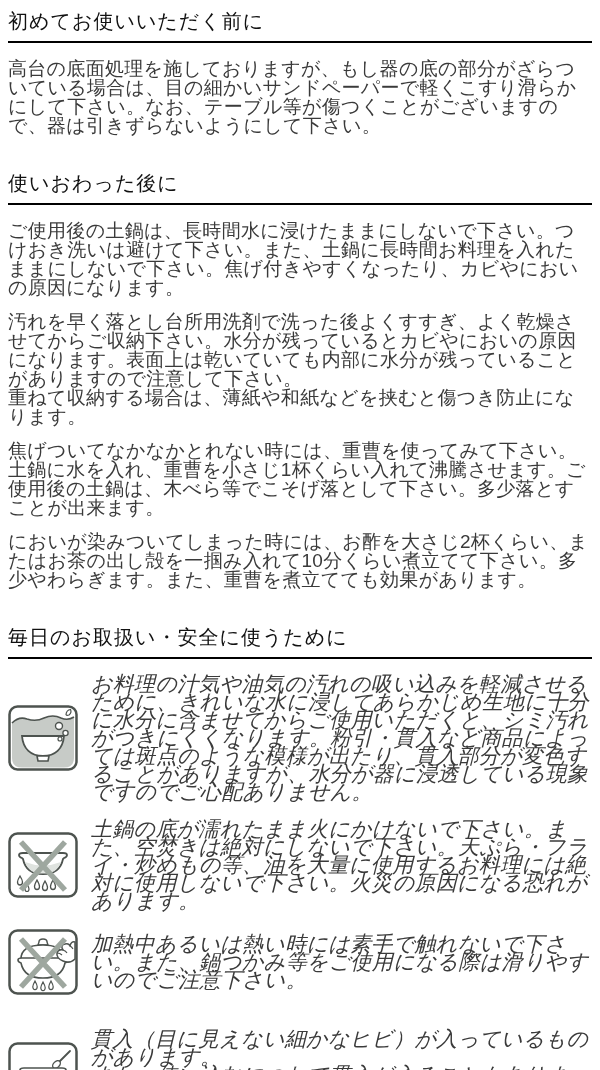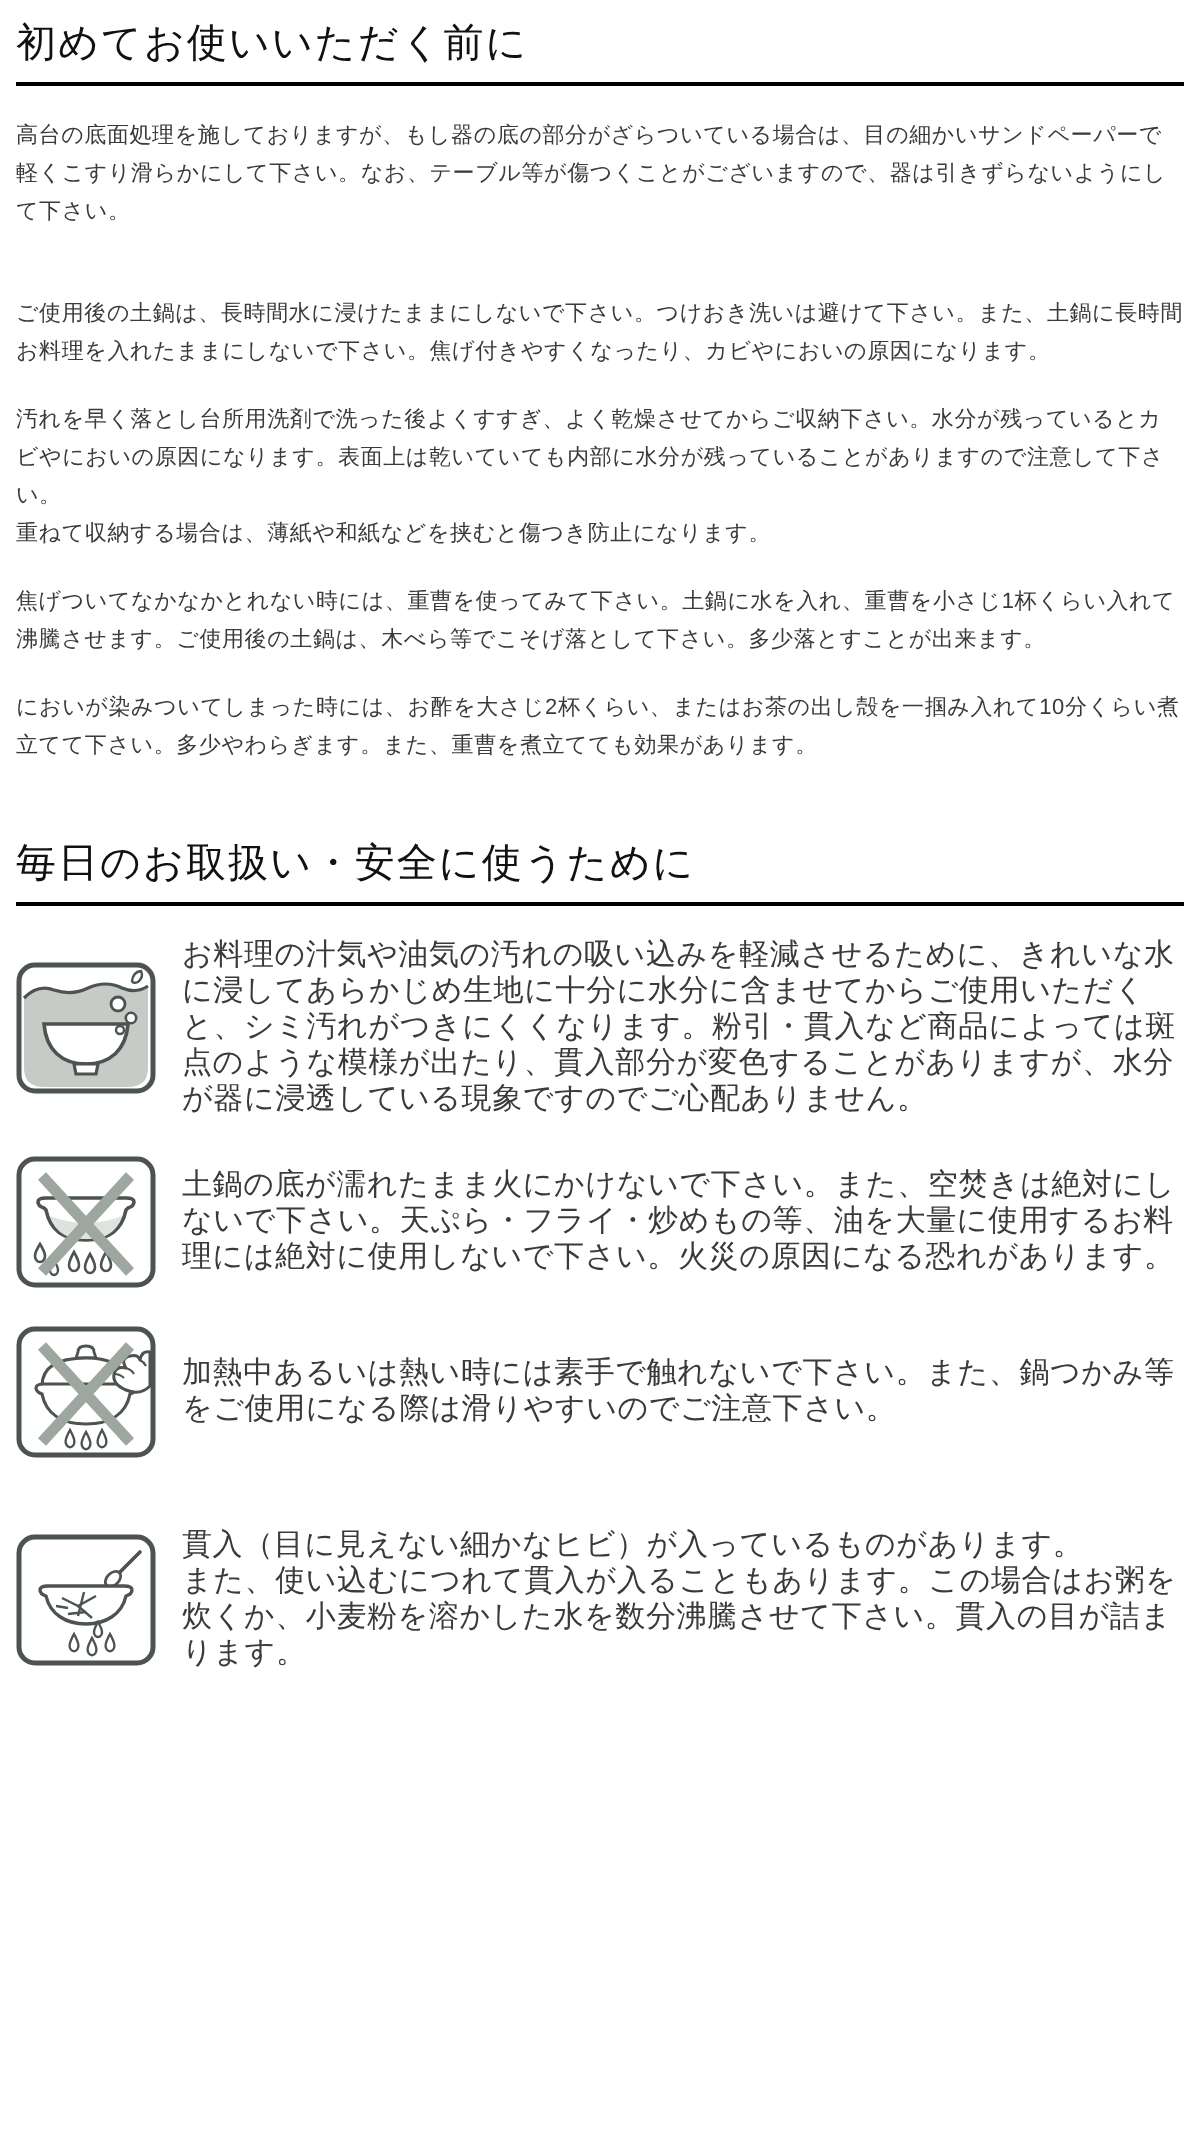--- a/index.html
+++ b/index.html
@@ -15,58 +15,60 @@
   .section-header {
     font-size: 20px;
     font-weight: 500;
     color: #111111;
     letter-spacing: 1px;
     padding: 3px 0 6px 0;
     border-bottom: 2px solid #000000;
     margin: 0 0 16px 0;
   }
   .body-text {
-    font-size: 11px;
+    font-size: 19px;
     line-height: 19px;
     letter-spacing: 0.3px;
     margin: 0 0 15px 0;
     white-space: pre-line;
   }
   .body-text:last-child { margin-bottom: 0; }
   .care-item {
     display: flex;
     align-items: center;
     margin-bottom: 19px;
   }
   .care-item:last-child { margin-bottom: 0; margin-top: 35px; }
   .care-icon {
     width: 70px;
     height: 66px;
     flex: 0 0 70px;
     margin-right: 13px;
   }
   .care-text {
-    font-size: 15px;
+    font-size: 21px;
     line-height: 18px;
     letter-spacing: 0.3px;
     margin: 0;
     white-space: pre-line;
+    font-style: italic;
   }
 </style>
 </head>
 <body>
 
 <div class="page">
 
   <div class="section">
     <h2 class="section-header">初めてお使いいただく前に</h2>
     <p class="body-text">高台の底面処理を施しておりますが、もし器の底の部分がざらついている場合は、目の細かいサンドペーパーで軽くこすり滑らかにして下さい。なお、テーブル等が傷つくことがございますので、器は引きずらないようにして下さい。</p>
   </div>
 
   <div class="section">
+    <h2 class="section-header">使いおわった後に</h2>
     <p class="body-text">ご使用後の土鍋は、長時間水に浸けたままにしないで下さい。つけおき洗いは避けて下さい。また、土鍋に長時間お料理を入れたままにしないで下さい。焦げ付きやすくなったり、カビやにおいの原因になります。</p>
     <p class="body-text">汚れを早く落とし台所用洗剤で洗った後よくすすぎ、よく乾燥させてからご収納下さい。水分が残っているとカビやにおいの原因になります。表面上は乾いていても内部に水分が残っていることがありますので注意して下さい。
 重ねて収納する場合は、薄紙や和紙などを挟むと傷つき防止になります。</p>
     <p class="body-text">焦げついてなかなかとれない時には、重曹を使ってみて下さい。土鍋に水を入れ、重曹を小さじ1杯くらい入れて沸騰させます。ご使用後の土鍋は、木べら等でこそげ落として下さい。多少落とすことが出来ます。</p>
     <p class="body-text">においが染みついてしまった時には、お酢を大さじ2杯くらい、またはお茶の出し殻を一掴み入れて10分くらい煮立てて下さい。多少やわらぎます。また、重曹を煮立てても効果があります。</p>
   </div>
 
   <div class="section">
     <h2 class="section-header">毎日のお取扱い・安全に使うために</h2>
 

